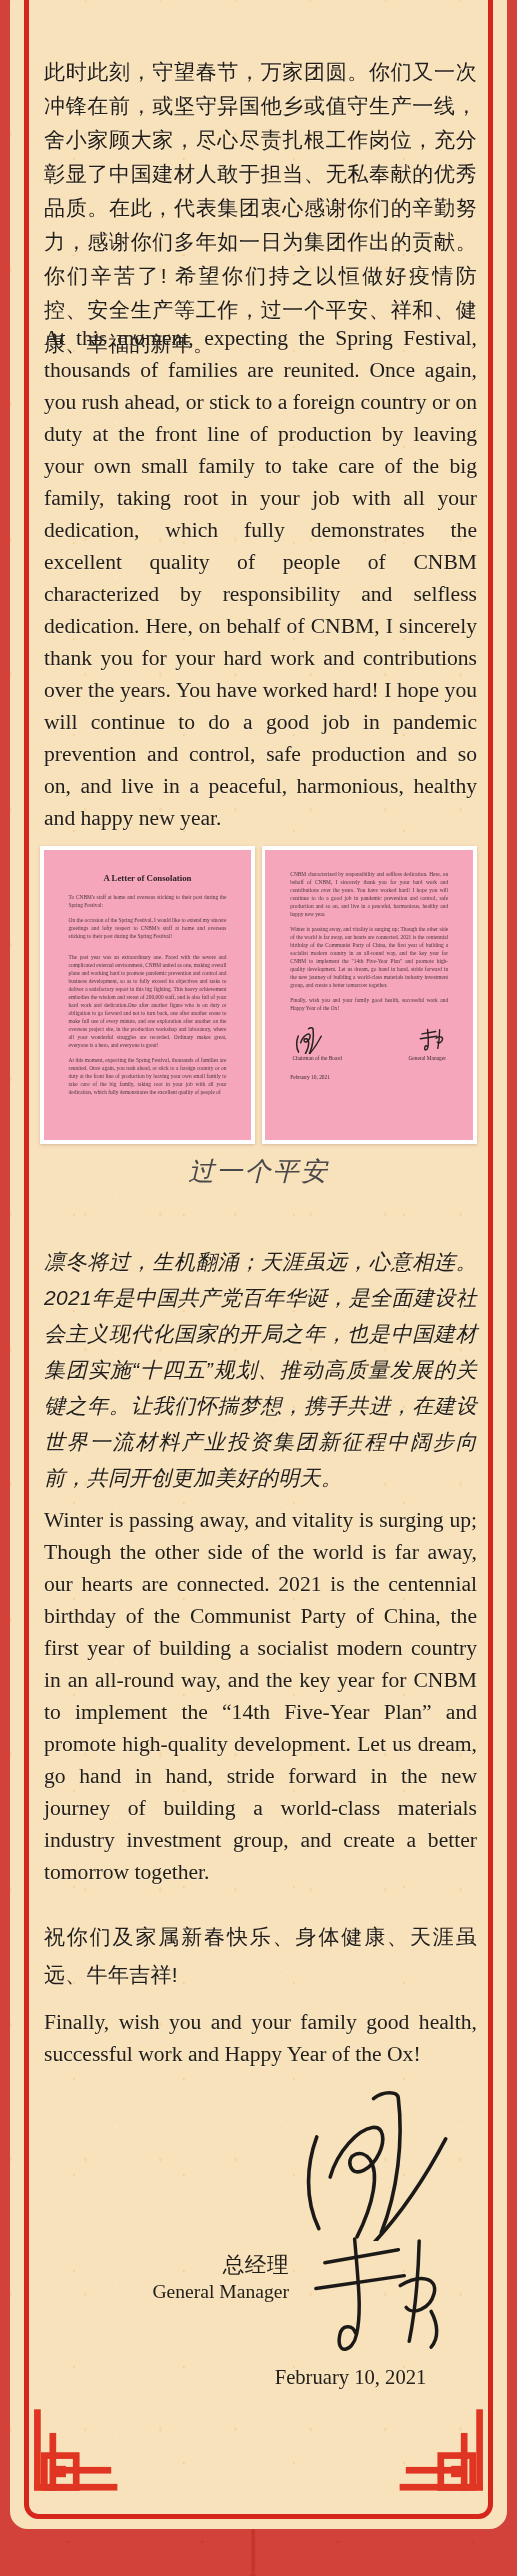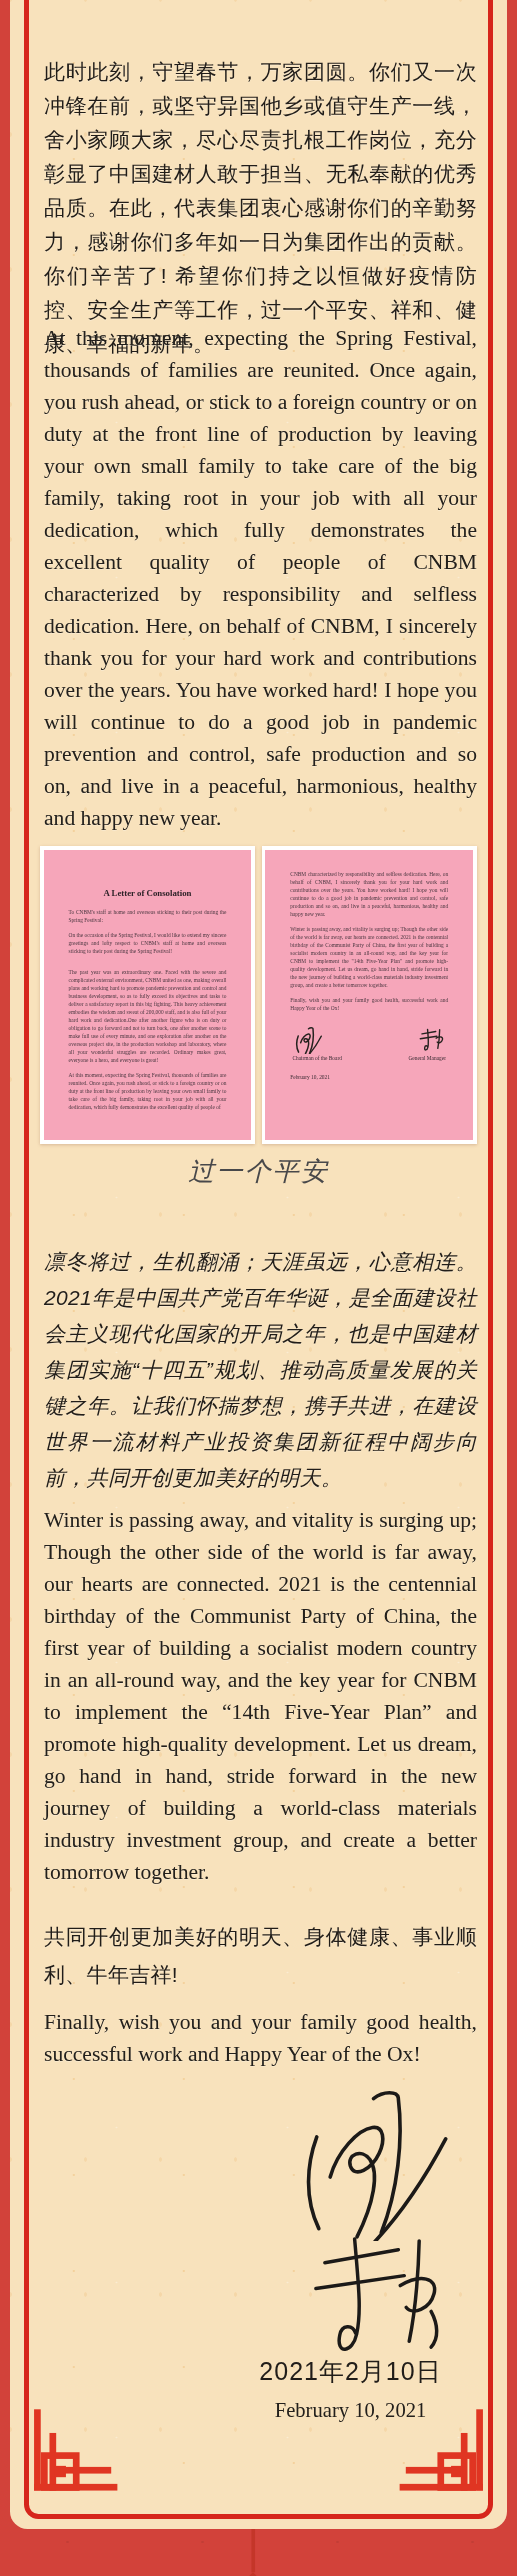--- a/index.html
+++ b/index.html
@@ -23,21 +23,21 @@
     letter-spacing:0.3px;text-shadow:0 0.5px 0 rgba(255,255,255,0.25);}
   .cn2{line-height:36px;font-style:italic;}
   .en-para{font-family:"Liberation Serif",serif;font-size:21.6px;line-height:32px;
     color:#23201c;text-align:justify;text-shadow:0 0.5px 0 rgba(255,255,255,0.25);}
   .caption{position:absolute;left:0;width:100%;text-align:center;font-size:26px;
     color:#48484a;font-style:italic;letter-spacing:2.1px;}
   .letters{position:absolute;left:40px;top:846px;width:437px;display:flex;gap:6.7px;}
   .letter-page{width:215px;height:298px;background:#ffffff;padding:3.6px;box-sizing:border-box;
     box-shadow:0 1px 3.1px rgba(120,60,40,0.25);}
   .letter-inner{width:100%;height:100%;background:#f6a6ba;box-sizing:border-box;
-    padding:15px 25px;overflow:hidden;position:relative;color:#4a3740;
+    padding:0 25px;overflow:hidden;position:relative;color:#4a3740;
     font-family:"Liberation Serif",serif;}
   .letter-title{margin:23px 0 10.3px 0;text-align:center;font-size:8.8px;font-weight:bold;color:#2e2228;}
   .letter-inner p.lp{font-size:5.4px;line-height:8px;text-align:justify;margin:0 0 6.7px 0;}
   .rp-top{padding-top:20.6px;}
   .sigrow{display:flex;justify-content:space-between;align-items:flex-end;margin:12.4px 2.1px 1px 2.1px;height:30px;}
   .labelrow{display:flex;justify-content:space-between;font-size:5.4px;margin:1px 2.1px 0 2.1px;color:#3b2c34;}
   .letter-date{font-size:5.4px;margin-top:13.4px;color:#3b2c34;}
   .wish-cn{font-size:21px;line-height:38px;}
   .sig-labels{position:absolute;left:44px;width:245px;text-align:right;}
   .sig-labels .l-cn{font-size:21.6px;color:#211d19;line-height:29px;letter-spacing:0.5px;}
@@ -103,45 +103,48 @@
       </div>
     </div>
   </div>
 
   <div class="caption" style="top:1154px;">过一个平安</div>
 
   <div class="sec cn-para cn2" style="top:1232px;">凛冬将过，生机翻涌；天涯虽远，心意相连。2021年是中国共产党百年华诞，是全面建设社会主义现代化国家的开局之年，也是中国建材集团实施“十四五”规划、推动高质量发展的关键之年。让我们怀揣梦想，携手共进，在建设世界一流材料产业投资集团新征程中阔步向前，共同开创更加美好的明天。</div>
 
   <div class="sec en-para" style="top:1492px;">Winter is passing away, and vitality is surging up; Though the other side of the world is far away, our hearts are connected. 2021 is the centennial birthday of the Communist Party of China, the first year of building a socialist modern country in an all-round way, and the key year for CNBM to implement the “14th Five-Year Plan” and promote high-quality development. Let us dream, go hand in hand, stride forward in the new journey of building a world-class materials industry investment group, and create a better tomorrow together.</div>
 
-  <div class="sec cn-para wish-cn" style="top:1906px;">共同开创更加美好的明天、身体健康、事业顺利、牛年吉祥!</div>
+  <div class="sec cn-para wish-cn" style="top:1906px;">祝你们及家属新春快乐、身体健康、天涯虽远、牛年吉祥!</div>
   <div class="sec en-para" style="top:1994px;">Finally, wish you and your family good health, successful work and Happy Year of the Ox!</div>
 
   <svg style="position:absolute;left:296px;top:2076px;" width="155" height="165" viewBox="0 0 300 320">
     <g fill="none" stroke="#1c1a18" stroke-width="7" stroke-linecap="round">
       <path d="M40,118 C20,172 16,238 44,296"></path>
       <path d="M66,196 C80,146 120,104 148,100 C170,97 173,124 161,150 C147,180 113,200 105,174 C99,152 127,140 143,162 C161,188 151,246 118,312"></path>
       <path d="M150,44 C170,28 196,30 198,42 C208,124 197,224 165,304"></path>
       <path d="M290,122 C252,194 206,264 152,322"></path>
     </g>
   </svg>
 
+  <div class="sig-labels" style="top:2250px;">
+    <div class="l-cn">总经理</div>
+    <div class="l-en">General Manager</div>
+  </div>
   <svg style="position:absolute;left:301px;top:2226px;" width="144" height="144" viewBox="0 0 290 290">
     <g fill="none" stroke="#1c1a18" stroke-width="7" stroke-linecap="round">
       <path d="M48,74 L196,48"></path>
       <path d="M30,126 L208,100"></path>
       <path d="M108,26 C116,120 122,172 112,218 C104,256 70,260 78,220 C82,198 104,198 110,216"></path>
       <path d="M238,30 C236,110 230,172 218,232"></path>
       <path d="M200,120 C240,96 276,104 268,136 C260,168 224,180 212,164"></path>
       <path d="M262,172 C276,198 278,226 262,244"></path>
     </g>
   </svg>
 
   <div class="dates" style="top:2355px;">
-    <div class="d-cn">2021年2月10日</div>
     <div class="d-en">February 10, 2021</div>
   </div>
 
   <svg class="ornament" style="left:32px;top:2406px;" viewBox="0 0 175 180">
     <g fill="#e03522">
       <rect x="4" y="6" width="13" height="158"></rect>
       <rect x="34" y="52" width="13" height="112"></rect>
       <rect x="4" y="151" width="162" height="13"></rect>
       <rect x="62" y="118" width="92" height="13"></rect>
       <rect x="44" y="116" width="22" height="22"></rect>

